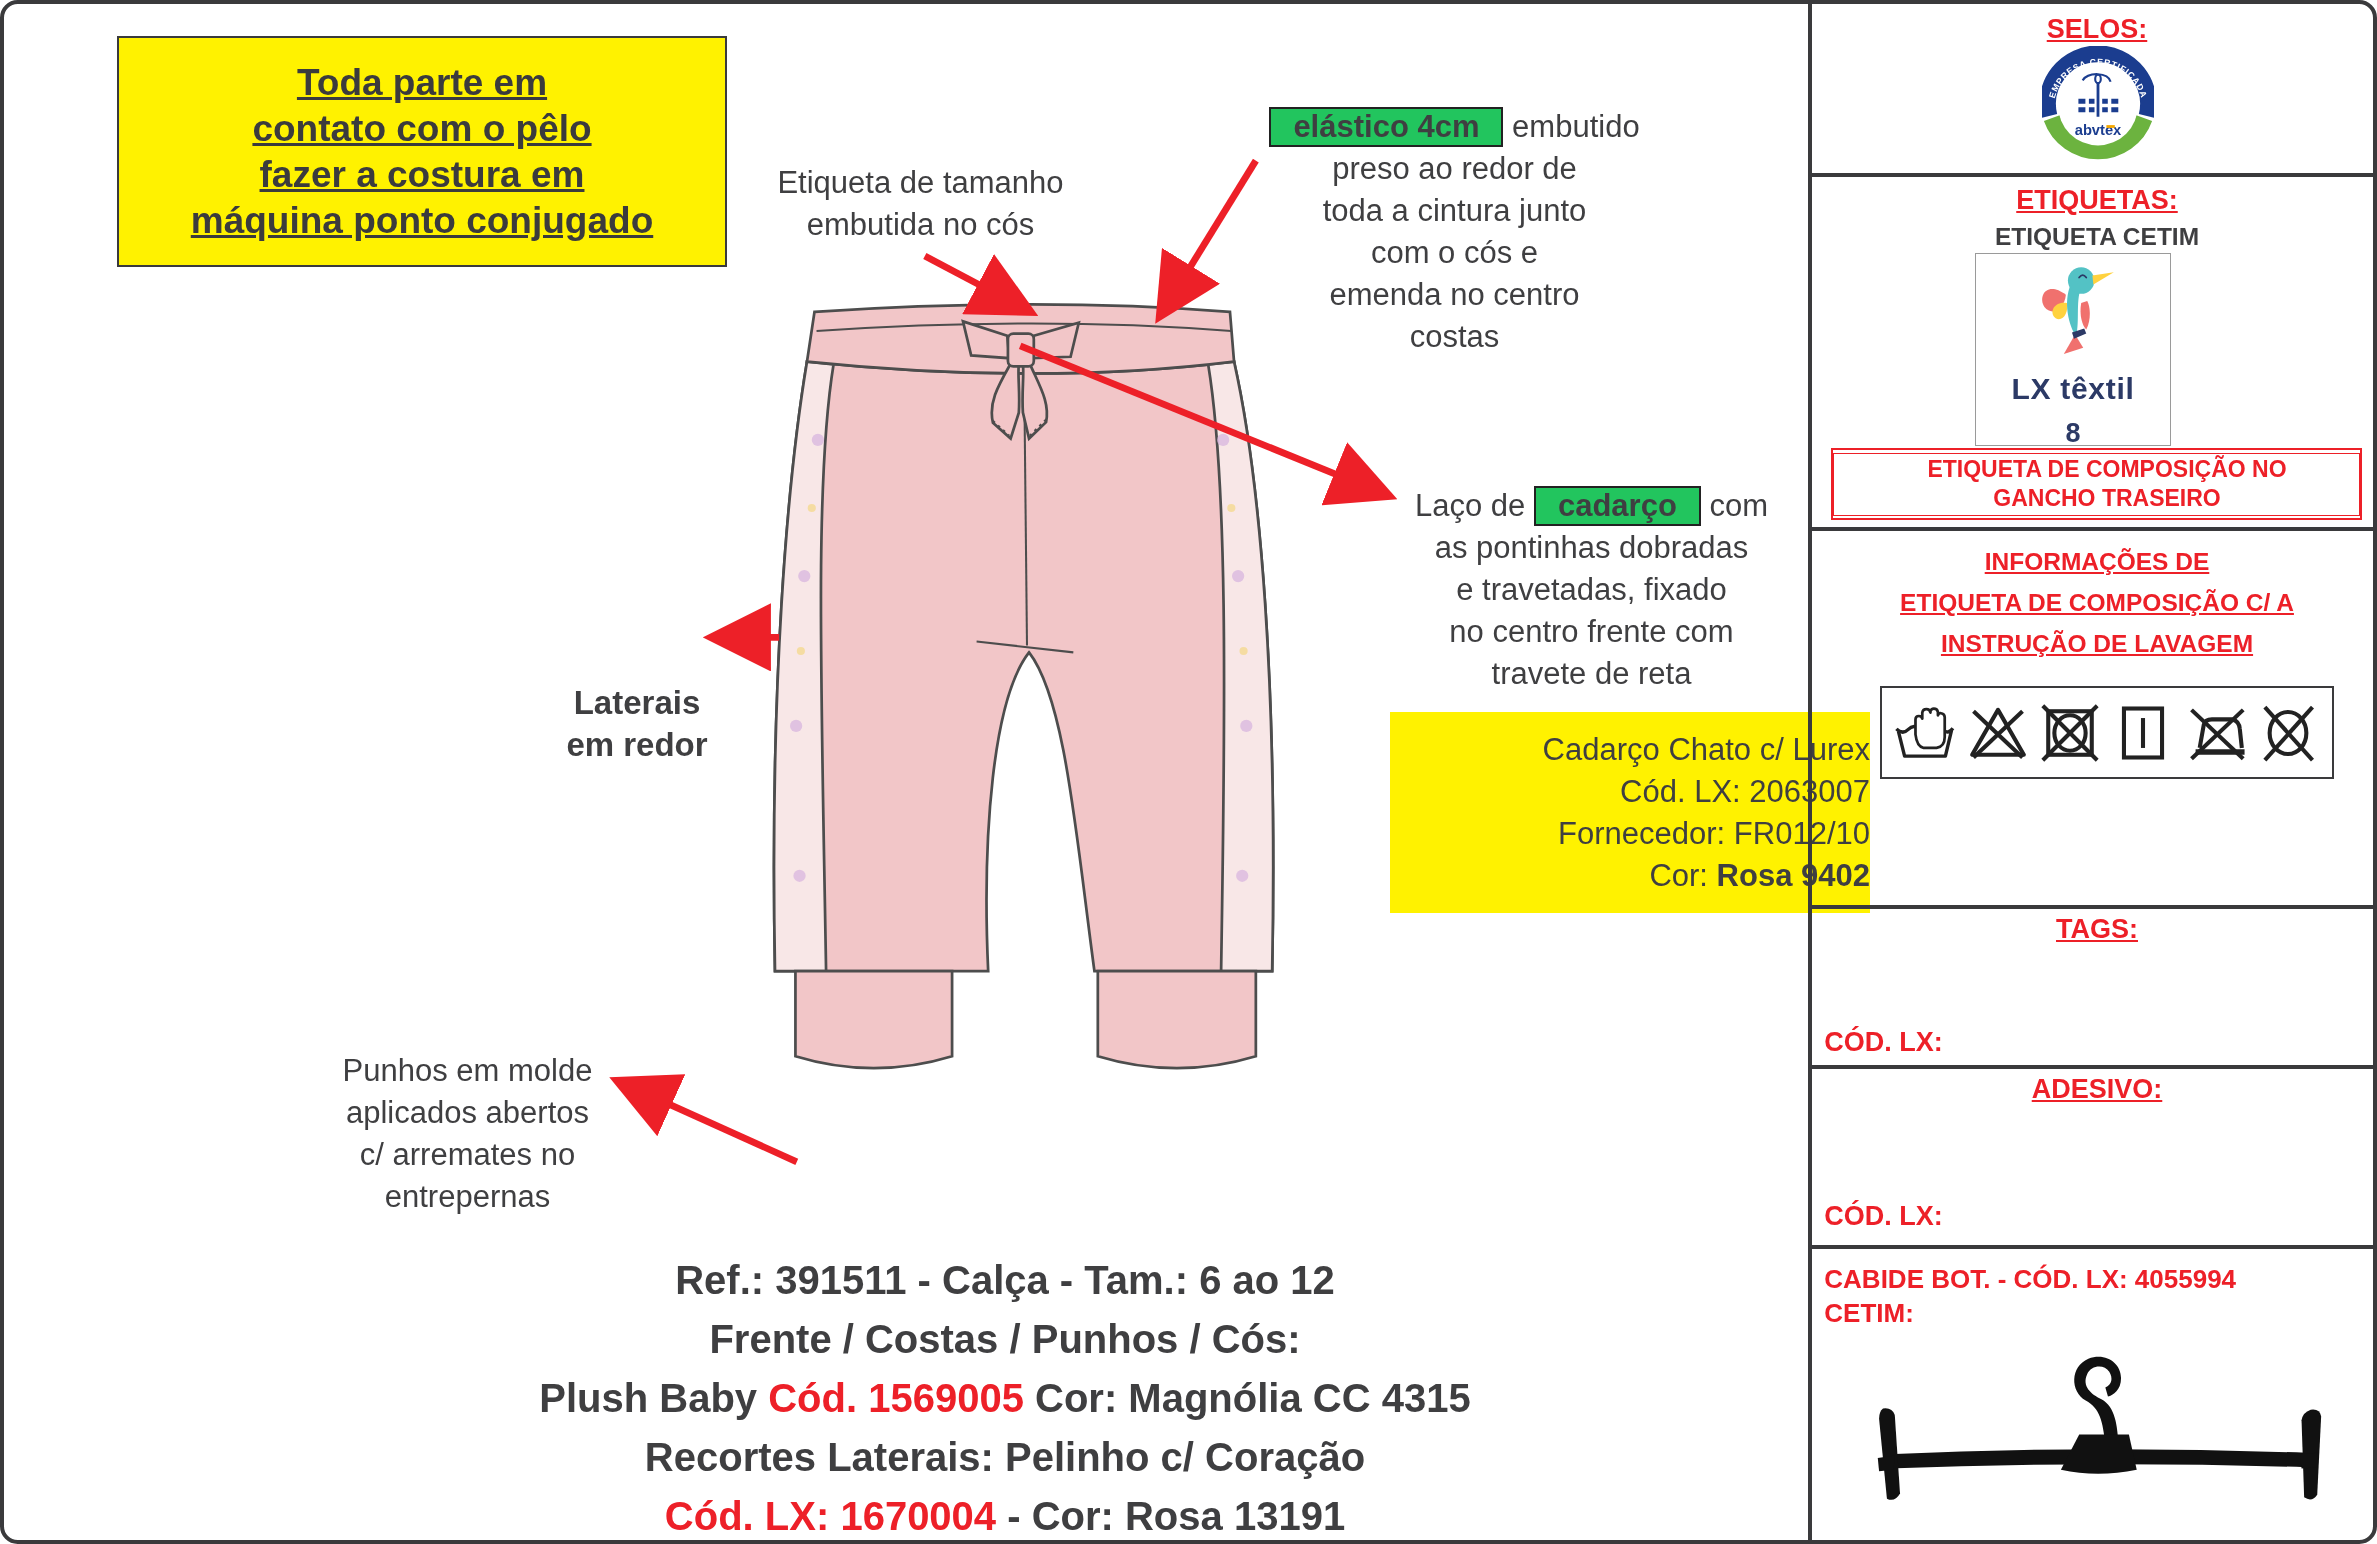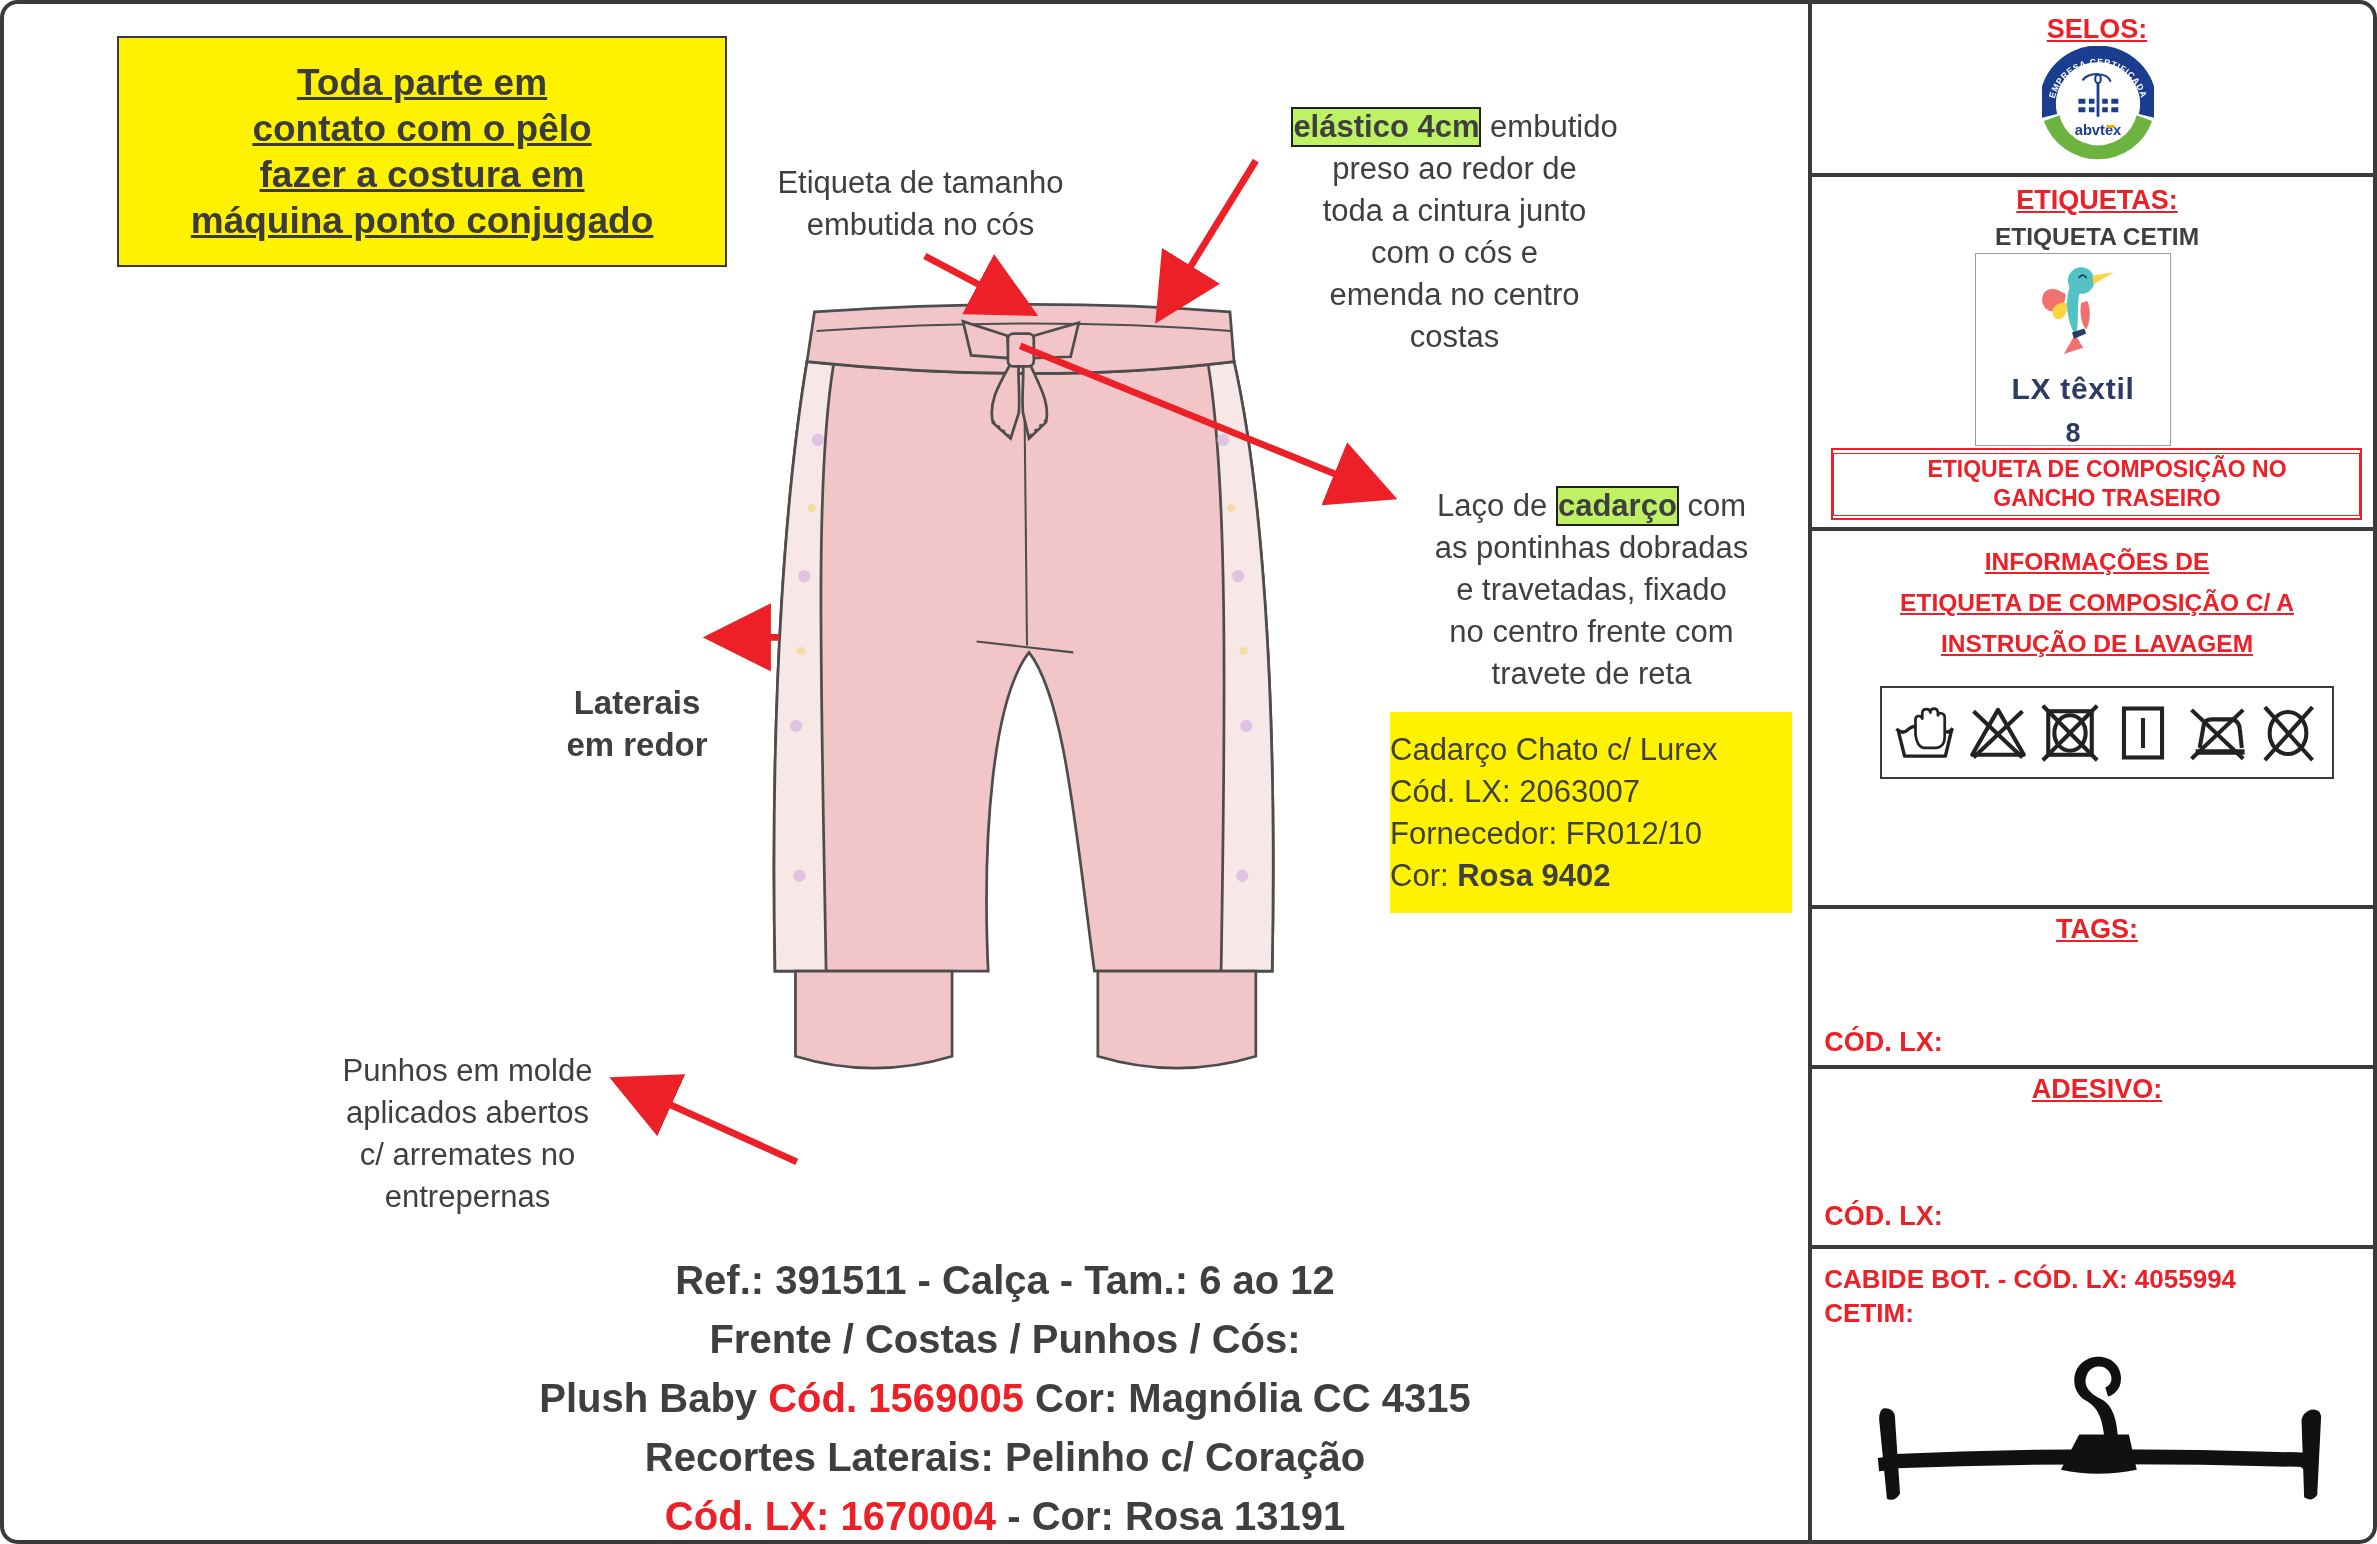--- a/index.html
+++ b/index.html
@@ -1,28 +1,28 @@
 <!DOCTYPE html>
 <html style="font-size:11px"><head>
 <meta charset="utf-8">
 <style>
   html,body{margin:0;padding:0;background:#fff;}
   .canvas{position:relative;width:2377px;height:1544px;background:#fff;
     font-family:"Liberation Sans", sans-serif;color:#3f3f41;overflow:hidden;
     border:4.1px solid #3a3a3c;box-sizing:border-box;border-radius:17.7px;}
   .abs{position:absolute;}
   .annot{font-size:31px;line-height:42px;text-align:center;color:#3f3f41;}
-  .hl{display:inline-block;background:#bef264;border:2.7px solid #222;
-      padding:0 0;font-weight:bold;line-height:36px;}
+  .hl{display:inline-block;background:#22c55e;border:2.7px solid #222;
+      padding:0 22px;font-weight:bold;line-height:36px;}
   .note-box{left:65px;top:32px;width:606px;height:227px;background:#fff200;
       border:2.7px solid #3a3a3c;display:flex;flex-direction:column;justify-content:center;
       text-align:center;font-weight:bold;font-size:37px;line-height:46px;color:#3b3b3d;margin-left:48px;}
   .note-box span{text-decoration:underline;}
-  .yellow-box{left:1386px;top:708px;width:402px;height:201px;background:#fff200;
-      display:flex;flex-direction:column;justify-content:center;text-align:left;
+  .yellow-box{left:1386px;top:708px;width:480px;height:201px;background:#fff200;
+      display:flex;flex-direction:column;justify-content:center;text-align:right;
       font-size:31px;line-height:42px;color:#3f3f41;}
   .bold{font-weight:bold;}
   .red{color:#ed2028;}
   .spec{left:204px;top:1247px;width:1594px;text-align:center;font-weight:bold;
       font-size:40px;line-height:59px;color:#3f3f41;}
   
   .sidebar{left:1804px;top:0;width:570px;height:1536px;border-left:4.1px solid #3a3a3c;}
   .sb-sec{position:absolute;left:0;width:100%;box-sizing:border-box;}
   .sb-div{position:absolute;left:0;width:100%;height:4.1px;background:#3a3a3c;}
   .sb-title{font-size:27px;font-weight:bold;color:#ed2028;text-decoration:underline;

